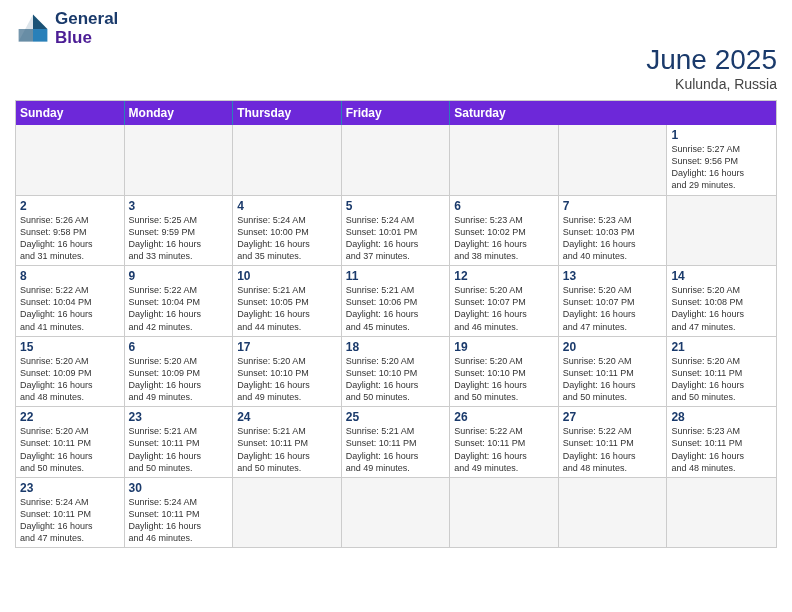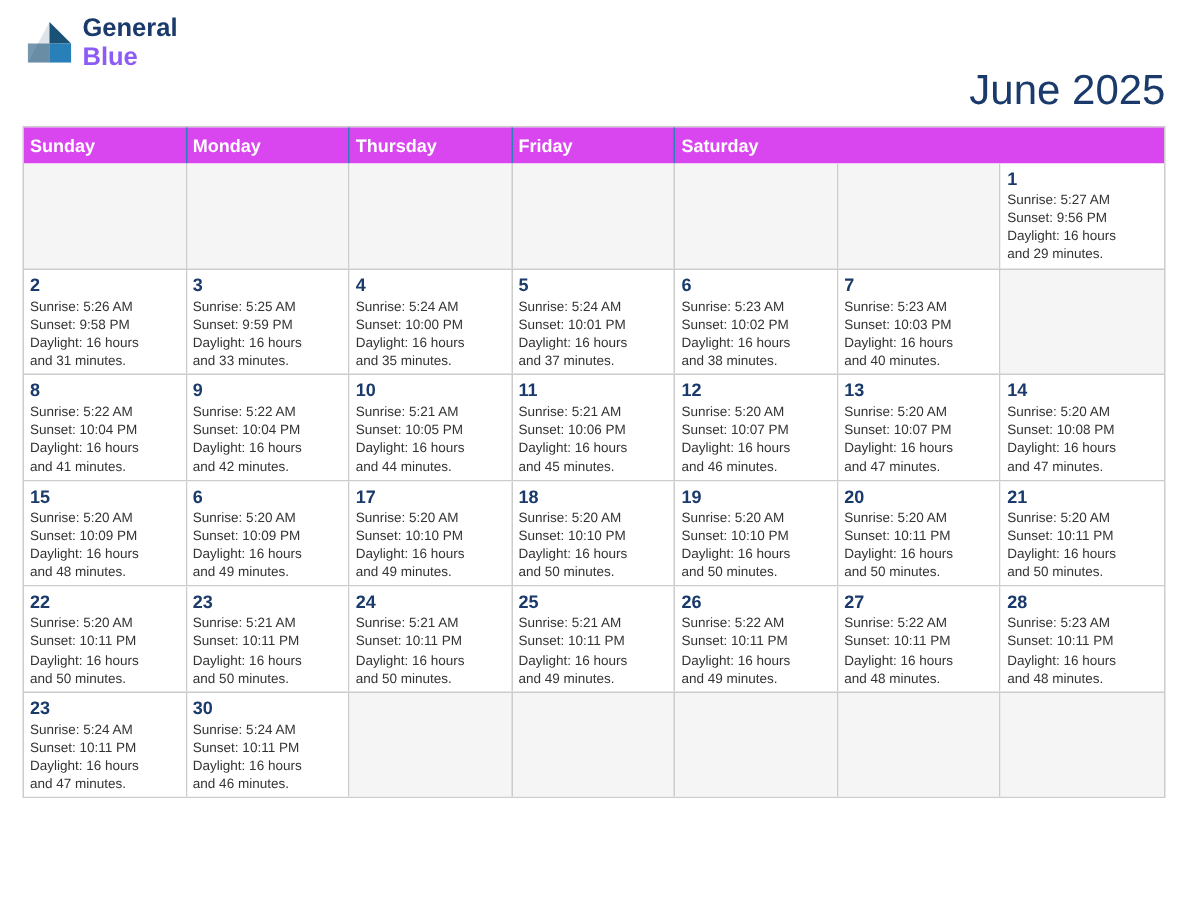--- a/index.html
+++ b/index.html
@@ -47,21 +47,21 @@
     }
     .calendar {
       flex: 1;
       display: flex;
       flex-direction: column;
       border: 1px solid #ccc;
     }
     .cal-header {
       display: grid;
       grid-template-columns: repeat(7, 1fr);
-      background: #d946ef;
+      background: #6d28d9;
     }
     .cal-header-cell {
       color: #fff;
       font-size: 12px;
       font-weight: bold;
       padding: 5px 4px;
       text-align: left;
       border-right: 1px solid #2980b9;
     }
     .cal-header-cell:last-child { border-right: none; }
@@ -106,25 +106,26 @@
   <div class="header">
     <div class="logo">
       <svg class="logo-icon" viewBox="0 0 40 40">
         <polygon points="20,4 36,34 4,34" fill="#1a5276" opacity="0.15"></polygon>
         <polygon points="20,4 36,20 20,20" fill="#1a5276"></polygon>
         <polygon points="20,20 36,20 36,34 20,34" fill="#2980b9"></polygon>
         <polygon points="4,20 20,20 20,34 4,34" fill="#1a5276" opacity="0.6"></polygon>
       </svg>
       <div>
         <div style="font-size:17px;font-weight:bold;color:#1a3a6b;line-height:1.1;">General</div>
-        <div style="font-size:17px;font-weight:bold;color:#8b5cf6;line-height:1.1;">Blue</div>
+        <div style="font-size:17px;font-weight:bold;color:#4c1d95;line-height:1.1;">Blue</div>
       </div>
     </div>
     <div class="title-block">
       <div class="month-title">June 2025</div>
+      <div class="location">Kulunda, Russia</div>
     </div>
   </div>
 
   <div class="calendar">
     <div class="cal-header" id="cal-header-row">
         <div class="cal-header-cell">Sunday</div>
         <div class="cal-header-cell">Monday</div>
         <div class="cal-header-cell">Thursday</div>
         <div class="cal-header-cell">Friday</div>
         <div class="cal-header-cell">Saturday</div>

